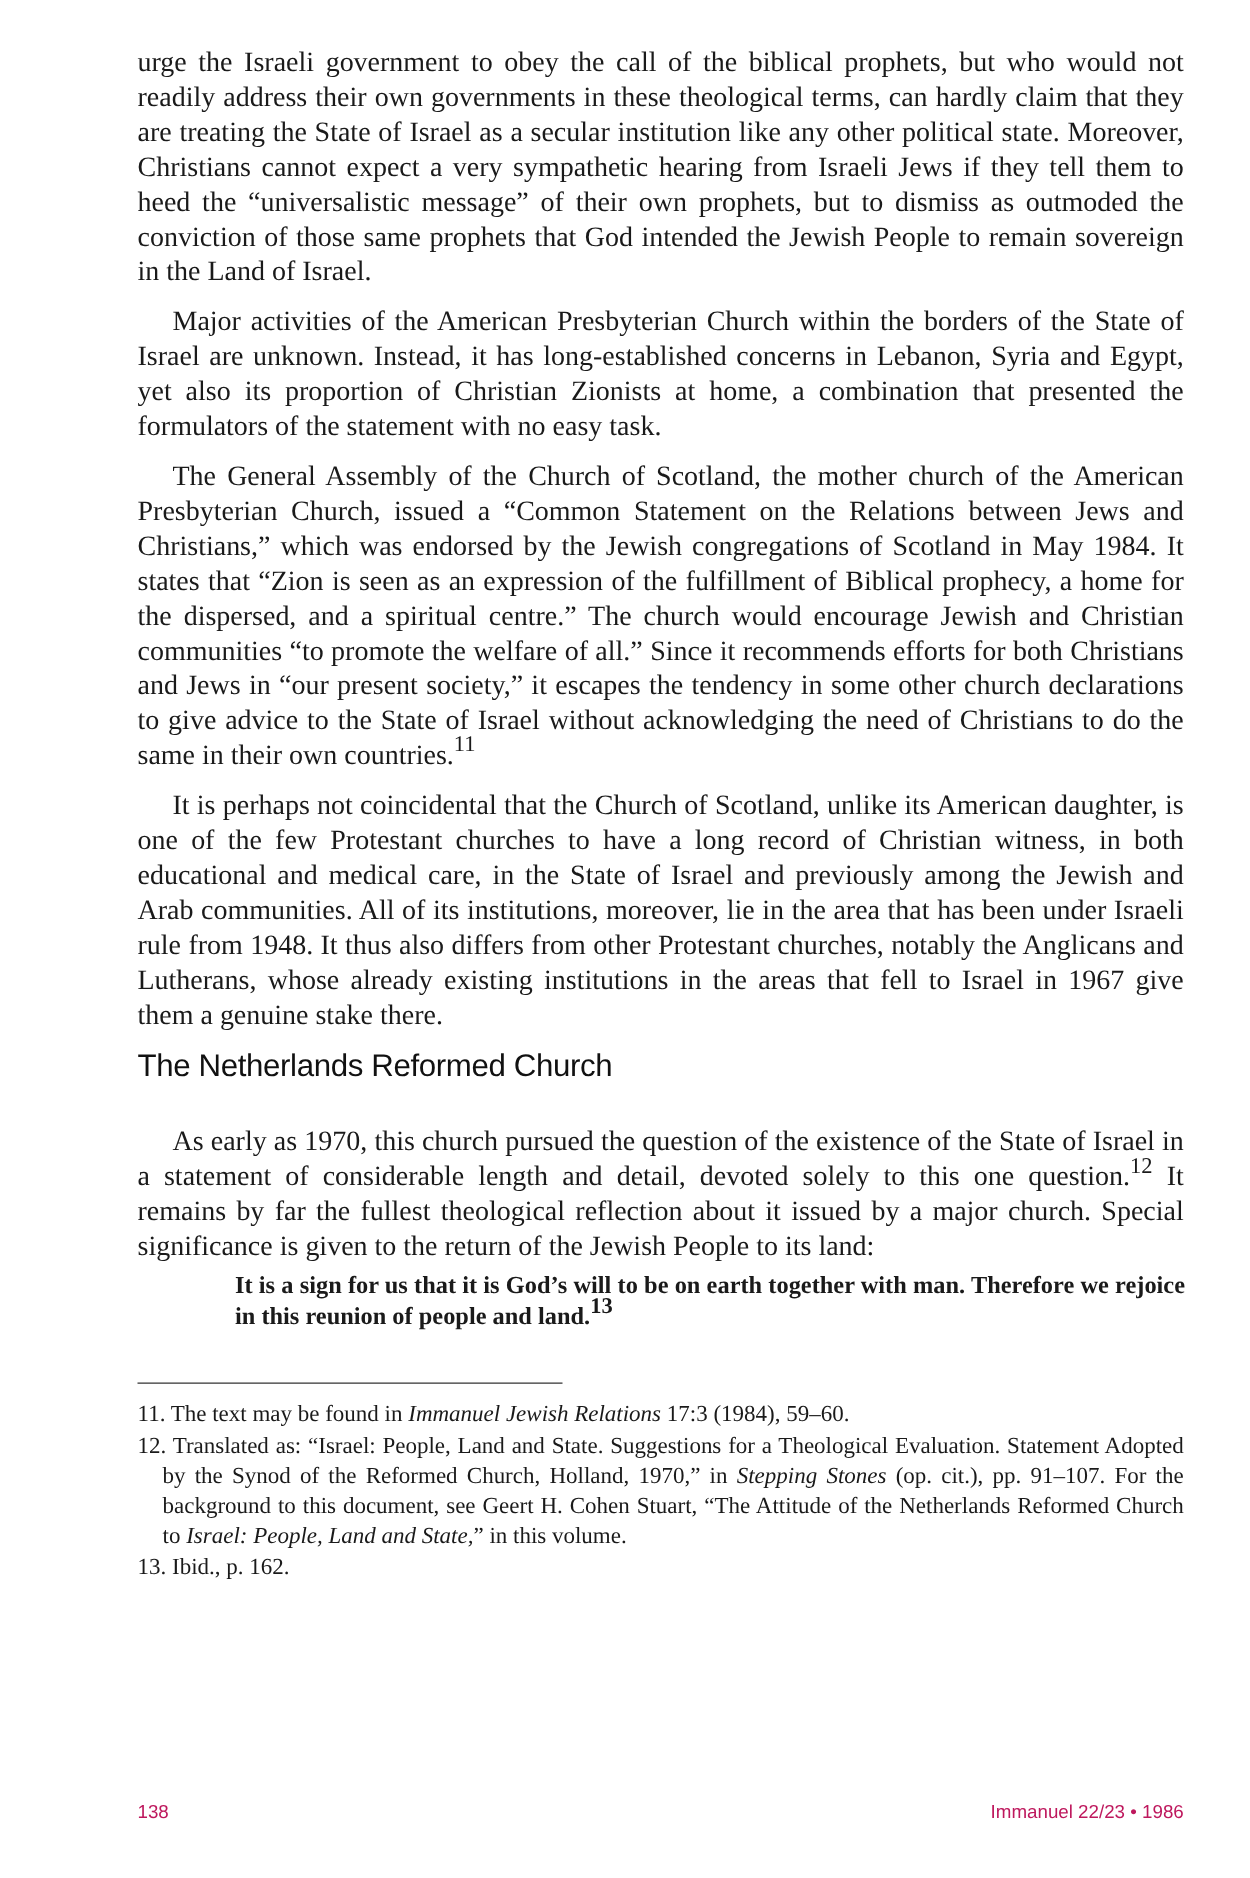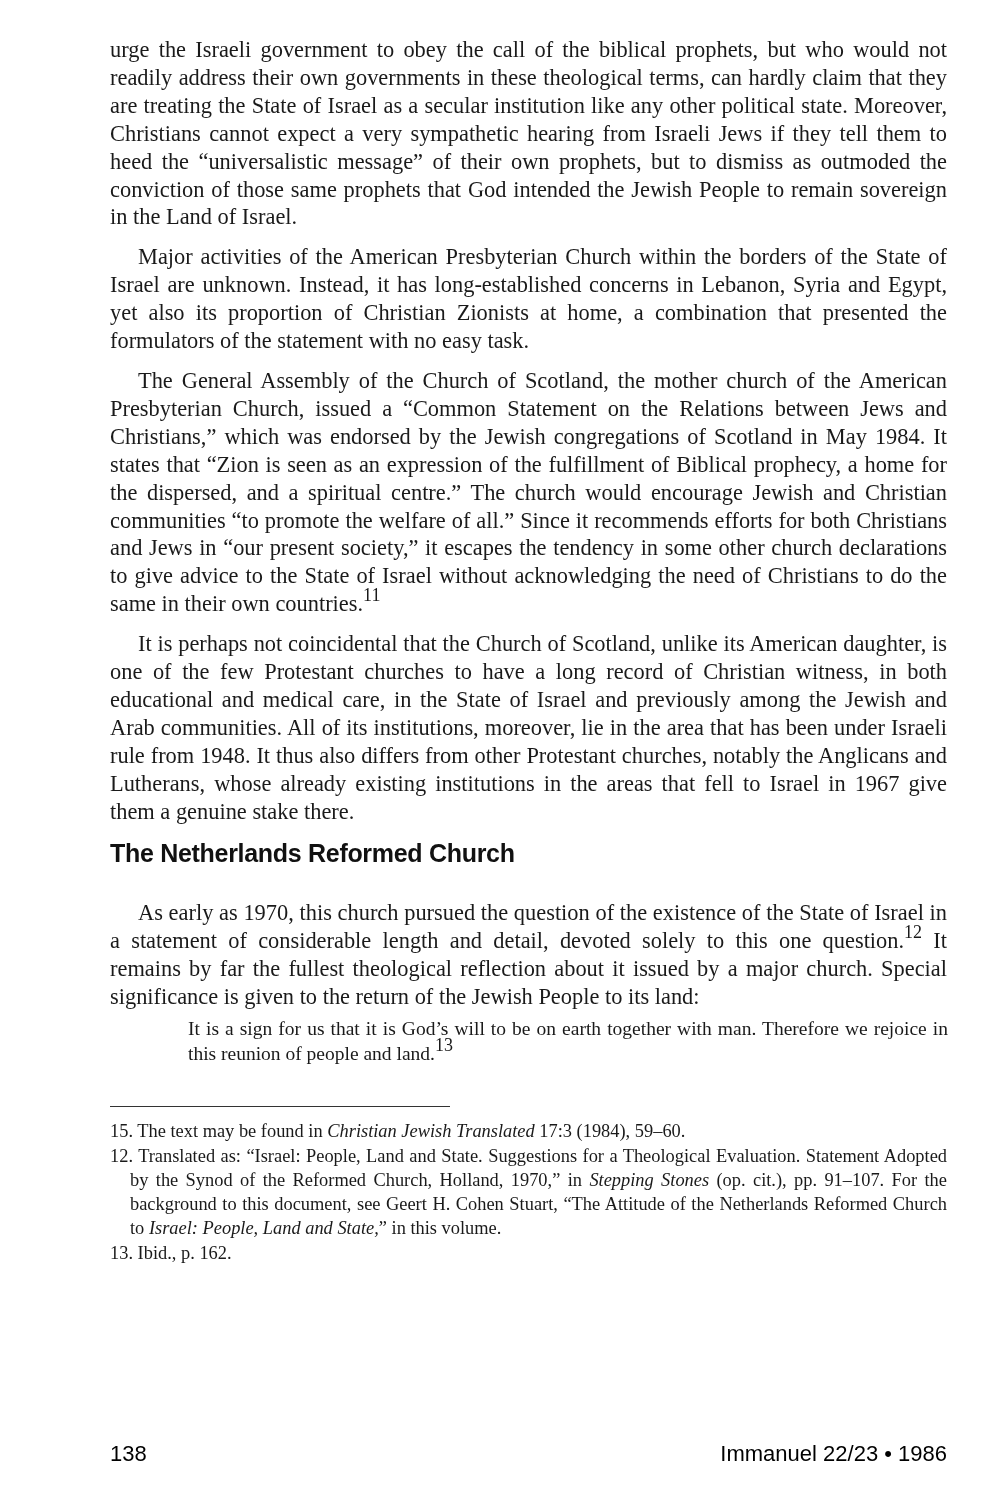--- a/index.html
+++ b/index.html
@@ -3,27 +3,27 @@
 <meta charset="utf-8">
 <style>
   html, body { margin: 0; padding: 0; background: #ffffff; }
   body { width: 1000px; height: 1502px; position: relative; overflow: hidden; color: #1a1a1a; }
   .page { position: absolute; left: 110px; top: 36px; width: 837px; }
   .body-text { font-family: "Liberation Serif", serif; font-size: 22.4px; line-height: 27.9px; text-align: justify; margin: 0; }
   .para { margin: 0; text-indent: 0; }
   .para.indent { text-indent: 28px; margin-top: 31px; }
   .para + .para { margin-top: 12px; }
   sup { font-size: 18px; line-height: 0; position: relative; top: -2px; vertical-align: super; }
-  h2.section-heading { font-family: "Liberation Sans", sans-serif; font-weight: bold; font-size: 25px; margin: 14px 0 2px 0; letter-spacing: -0.3px; color: #111; }
-  .blockquote { margin: 5px 0 0 78px; width: 760px; font-family: "Liberation Serif", serif; font-size: 19.5px; line-height: 25px; text-align: justify; }
+  h2.section-heading { font-family: "Liberation Sans", sans-serif; font-weight: normal; font-size: 25px; margin: 14px 0 2px 0; letter-spacing: -0.3px; color: #111; }
+  .blockquote { margin: 5px 0 0 78px; width: 760px; font-family: "Liberation Serif", serif; font-size: 19.5px; line-height: 25px; text-align: justify; font-weight: bold; }
   .footnote-rule { margin-top: 40px; width: 340px; border-top: 1.5px solid #333; }
   .footnotes { margin-top: 12px; font-family: "Liberation Serif", serif; font-size: 18.4px; line-height: 24px; }
   .footnote { padding-left: 20px; text-indent: -20px; text-align: justify; margin: 0 0 1px 0; }
   .footnote i { font-style: italic; }
-  .footer { position: absolute; left: 110px; top: 1441px; width: 837px; font-family: "Liberation Sans", sans-serif; font-size: 22px; display: flex; justify-content: space-between; color: #000000; }
+  .footer { position: absolute; left: 110px; top: 1441px; width: 837px; font-family: "Liberation Sans", sans-serif; font-size: 15px; display: flex; justify-content: space-between; color: #be185d; }
 </style>
 </head>
 <body>
 
 <div class="page">
   <div class="body-text">
     <p class="para">urge the Israeli government to obey the call of the biblical prophets, but who would not readily address their own governments in these theological terms, can hardly claim that they are treating the State of Israel as a secular institution like any other political state. Moreover, Christians cannot expect a very sympathetic hearing from Israeli Jews if they tell them to heed the “universalistic message” of their own prophets, but to dismiss as outmoded the conviction of those same prophets that God intended the Jewish People to remain sovereign in the Land of Israel.</p>
     <p class="para indent">Major activities of the American Presbyterian Church within the borders of the State of Israel are unknown. Instead, it has long-established concerns in Lebanon, Syria and Egypt, yet also its proportion of Christian Zionists at home, a combination that presented the formulators of the statement with no easy task.</p>
     <p class="para indent"><span>The General Assembly of the Church of Scotland, the mother church of the American Presbyterian Church, issued a “Common Statement on the Relations between Jews and Christians,” which was endorsed by the Jewish congregations of Scotland in May 1984. It states that “Zion is seen as an expression of the fulfillment of Biblical prophecy, a home for the dispersed, and a spiritual centre.” The church would encourage Jewish and Christian communities “to promote the welfare of all.” Since it recommends efforts for both Christians and Jews in “our present society,” it escapes the tendency in some other church declarations to give advice to the State of Israel without acknowledging the need of Christians to do the same in their own countries.</span><sup>11</sup></p>
     <p class="para indent">It is perhaps not coincidental that the Church of Scotland, unlike its American daughter, is one of the few Protestant churches to have a long record of Christian witness, in both educational and medical care, in the State of Israel and previously among the Jewish and Arab communities. All of its institutions, moreover, lie in the area that has been under Israeli rule from 1948. It thus also differs from other Protestant churches, notably the Anglicans and Lutherans, whose already existing institutions in the areas that fell to Israel in 1967 give them a genuine stake there.</p>
@@ -33,21 +33,21 @@
 
   <div class="body-text">
     <p class="para indent"><span>As early as 1970, this church pursued the question of the existence of the State of Israel in a statement of considerable length and detail, devoted solely to this one question.</span><sup>12</sup><span> It remains by far the fullest theological reflection about it issued by a major church. Special significance is given to the return of the Jewish People to its land:</span></p>
   </div>
 
   <div class="blockquote"><span>It is a sign for us that it is God’s will to be on earth together with man. Therefore we rejoice in this reunion of people and land.</span><sup>13</sup></div>
 
   <div class="footnote-rule"></div>
 
   <div class="footnotes">
-    <p class="footnote"><span>15.</span> <span>The text may be found in </span><i>Christian Jewish Translated</i><span> 17:3 (1984), 59–60.</span></p>
+    <p class="footnote"><span>11.</span> <span>The text may be found in </span><i>Immanuel Jewish Relations</i><span> 17:3 (1984), 59–60.</span></p>
     <p class="footnote"><span>12.</span> <span>Translated as: “Israel: People, Land and State. Suggestions for a Theological Evaluation. Statement Adopted by the Synod of the Reformed Church, Holland, 1970,” in </span><i>Stepping Stones</i><span> (op. cit.), pp. 91–107. For the background to this document, see Geert H. Cohen Stuart, “The Attitude of the Netherlands Reformed Church to </span><i>Israel: People, Land and State,</i><span>” in this volume.</span></p>
     <p class="footnote"><span>13.</span> <span>Ibid., p. 162.</span></p>
   </div>
 </div>
 
 <div class="footer">
   <span>138</span>
   <span>Immanuel 22/23 • 1986</span>
 </div>
 

